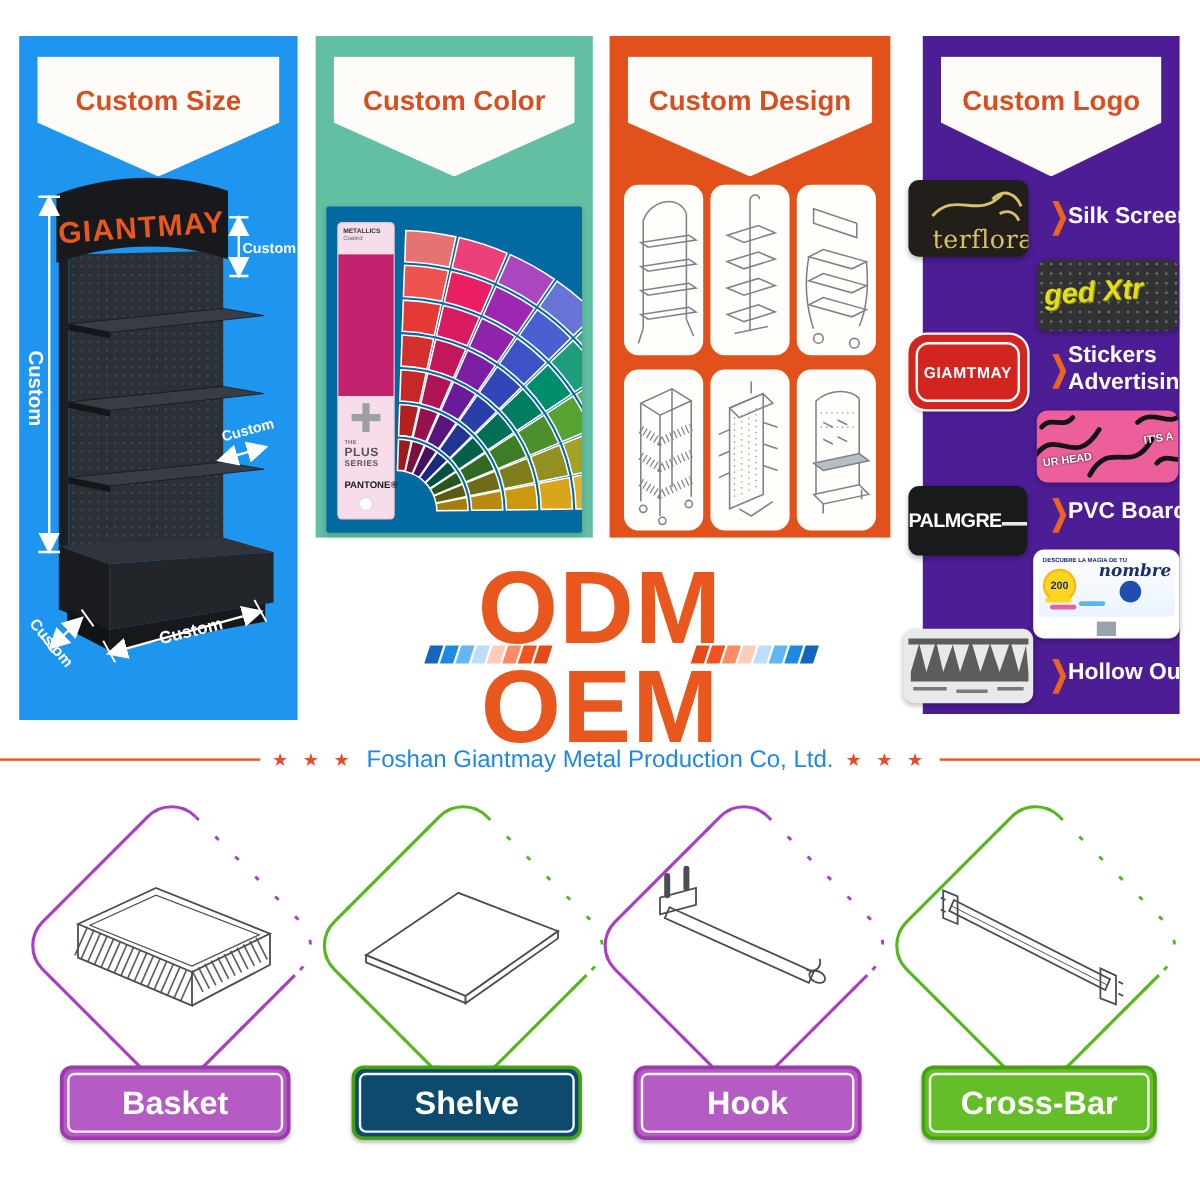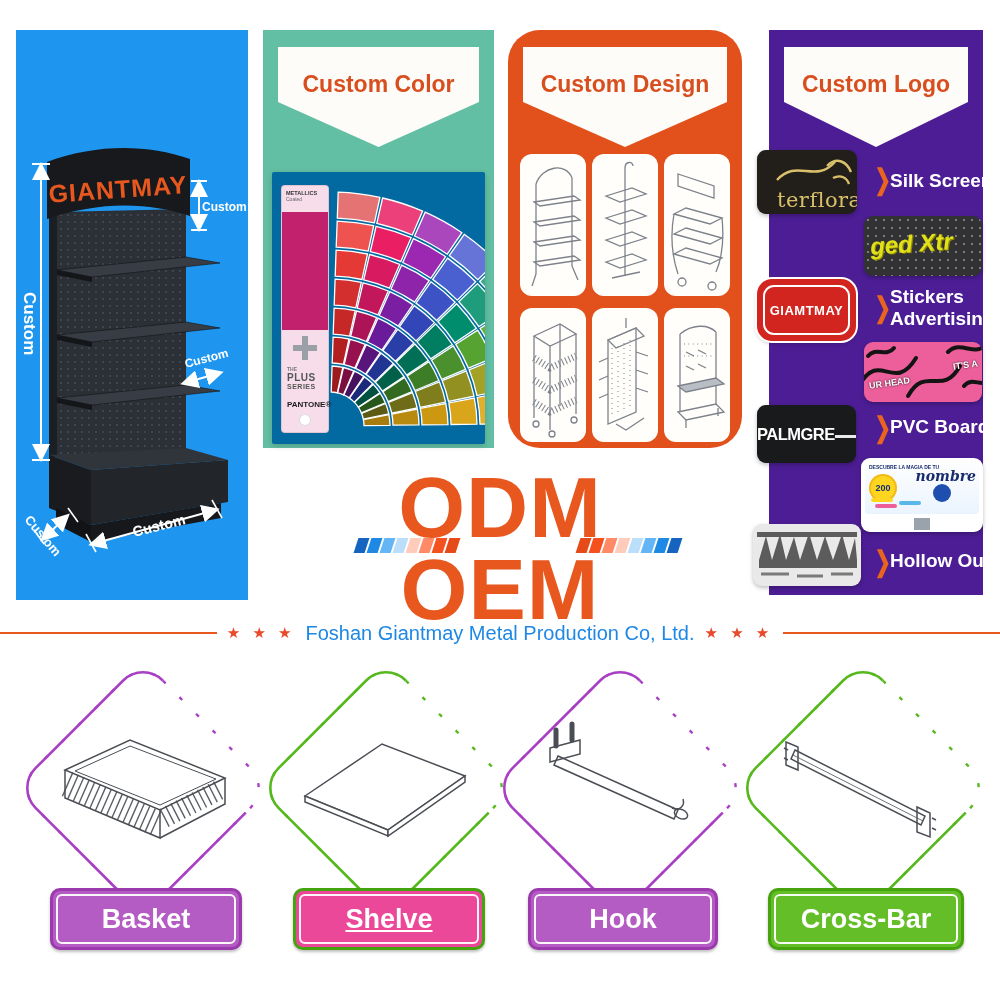--- a/index.html
+++ b/index.html
@@ -2,21 +2,21 @@
 <html><head>
 <meta charset="utf-8">
 <style>
   html,body{margin:0;padding:0;background:#fff;font-family:"Liberation Sans",sans-serif;}
   #canvas{position:relative;width:1000px;height:1000px;background:#fff;overflow:hidden;}
 
   
   .panel{position:absolute;top:30px;}
   #panel-size{left:16px;width:232px;height:570px;background:#1e96f0;}
   #panel-color{left:263px;width:231px;height:418px;background:#63bfa4;}
-  #panel-design{left:508px;width:234px;height:418px;background:#e2511b;border-radius:32px;}
+  #panel-design{left:508px;width:234px;height:418px;background:#e2511b;}
   #panel-logo{left:769px;width:214px;height:565px;background:#4c1d95;}
 
   .banner{position:absolute;left:15px;right:15px;top:17px;height:100px;background:#fdfcf8;
           clip-path:polygon(0 0,100% 0,100% 55%,50% 100%,0 55%);z-index:3;}
   .banner span{display:block;text-align:center;margin-top:24px;font-size:23px;font-weight:bold;color:#d84e1e;}
 
   
   #rack-svg{position:absolute;inset:0;width:232px;height:570px;}
 
   
@@ -96,20 +96,23 @@
                box-shadow:0 2px 3px rgba(0,0,0,.25);}
   .product-btn:before{content:"";position:absolute;inset:3px;border:2px solid rgba(255,255,255,.95);border-radius:6px;}
   #btn-0{left:50px;width:186px;} #btn-1{left:293px;width:186px;} #btn-2{left:528px;width:184px;} #btn-3{left:768px;width:190px;}
 </style>
 </head>
 <body>
 
 <div id="canvas">
 
   <div class="panel" id="panel-size">
+    <div class="banner">
+      <span>Custom Size</span>
+    </div>
     <svg id="rack-svg" viewBox="0 0 232 570">
       <defs>
         <pattern id="peg" width="7" height="7" patternUnits="userSpaceOnUse">
           <circle cx="3" cy="3" r="0.9" fill="#4a4f57"></circle>
         </pattern>
         <marker id="arw" markerWidth="9" markerHeight="9" refX="5" refY="4.5" orient="auto-start-reverse">
           <path d="M0,0 L9,4.5 L0,9 Z" fill="#fff"></path>
         </marker>
       </defs>
 
@@ -462,17 +465,17 @@
       <path d="M795,102 L925,168 L921,177 L791,111 Z"></path>
       <path d="M793,107 L923,173" stroke-width="0.8"></path>
       <path d="M786,94 L798,99 L798,122 L786,117 Z"></path>
       <path d="M784,100 L788,102 M784,110 L788,112"></path>
       <path d="M917,159 L930,165 L930,189 L917,184 Z"></path>
       <path d="M932,170 L936,172 M932,180 L936,182"></path>
     </g>
   </svg>
 
   <div class="product-btn" id="btn-0" style="background: rgb(181, 92, 196); border-color: rgb(156, 57, 175);">Basket</div>
-  <div class="product-btn" id="btn-1" style="background: #ec4899; border-color: rgb(69, 163, 13); text-decoration: underline;">Shelve</div>
+  <div class="product-btn" id="btn-1" style="background: #0c4a6e; border-color: rgb(69, 163, 13);">Shelve</div>
   <div class="product-btn" id="btn-2" style="background: rgb(181, 92, 196); border-color: rgb(156, 57, 175);">Hook</div>
   <div class="product-btn" id="btn-3" style="background: rgb(99, 190, 39); border-color: rgb(69, 163, 13);">Cross-Bar</div>
 
 </div>
 
 </body></html>

